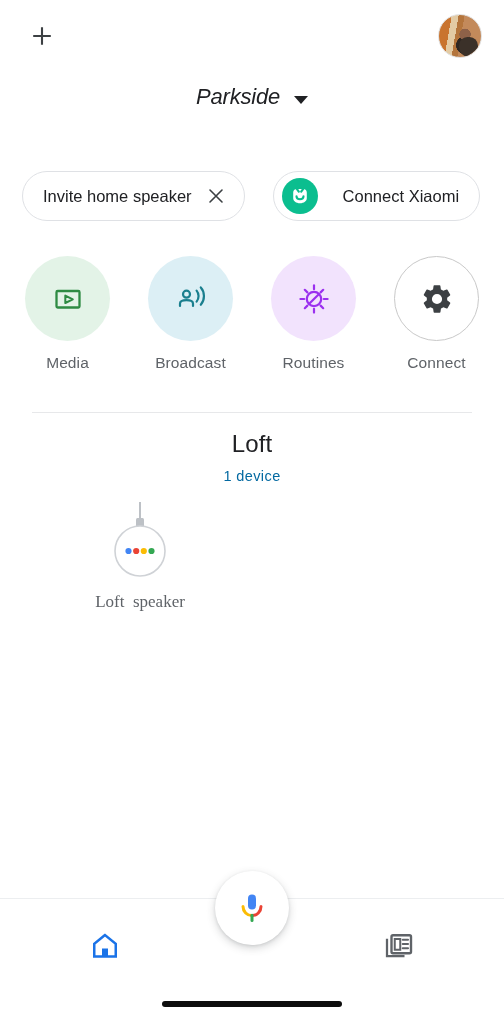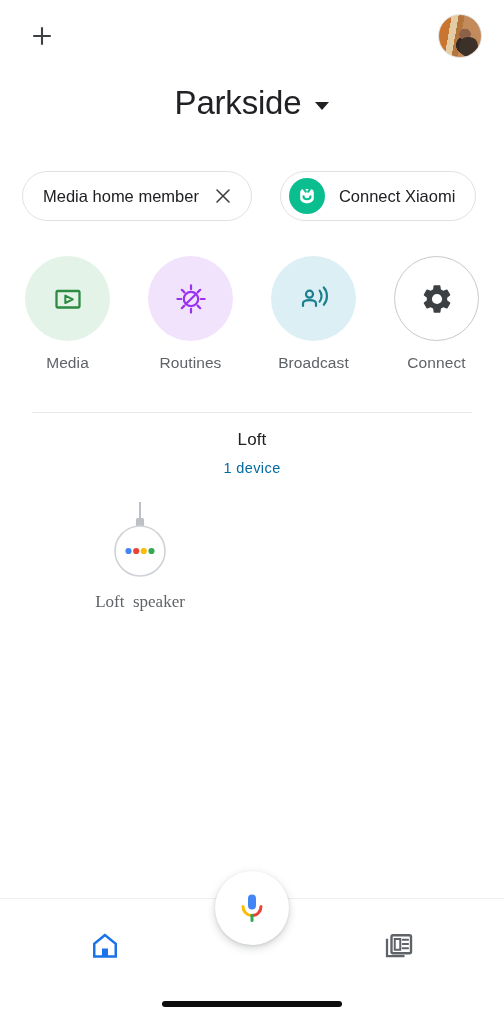--- a/index.html
+++ b/index.html
@@ -30,41 +30,41 @@
     content:""; position:absolute; left:48%; top:52%; width:46%; height:48%;
     background:#3b3129; border-radius:44% 44% 50% 50%;
   }
 
   
   .home-title {
     position: absolute; top: 84px; left: 0; width: 504px;
     display: flex; align-items: center; justify-content: center; gap: 14px;
   }
   .home-title .name {
-    font-size: 33px; color: #202124; letter-spacing: -0.2px;
+    font-size: 22px; color: #202124; letter-spacing: -0.2px; font-style: italic;
   }
   .caret {
     width: 0; height: 0; border-left: 7px solid transparent;
     border-right: 7px solid transparent; border-top: 8px solid #202124;
     margin-top: 6px;
   }
 
   
   .chips {
     position: absolute; top: 171px; left: 0; width: 504px; height: 50px;
     display: flex; align-items: center; gap: 28px; padding-left: 22px;
     overflow: hidden;
   }
   .chip {
     height: 50px; border: 1px solid #dfe1e5; border-radius: 25px;
     background: #fff; display: flex; align-items: center;
     padding: 0 20px; gap: 16px; white-space: nowrap; flex: 0 0 auto;
   }
   .chip .label { font-size: 16.5px; color: #202124; }
-  .chip.with-logo { padding-left: 8px; gap: 14px; }
+  .chip.with-logo { padding-left: 8px; gap: 25px; }
   .mi-logo {
     width: 36px; height: 36px; border-radius: 50%; background: #0BBE8F;
     display: flex; align-items: center; justify-content: center; flex:0 0 auto;
   }
   .close-x { width: 16px; height: 16px; flex: 0 0 auto; }
 
   
   .actions {
     position: absolute; top: 256px; left: 0; width: 504px;
     display: flex; justify-content: space-around; padding: 0 6px;
@@ -83,21 +83,21 @@
   }
 
   
   .divider {
     position: absolute; top: 412px; left: 32px; width: 440px; height: 1px;
     background: #e7e8ea;
   }
 
   
   .room { position: absolute; top: 430px; left: 0; width: 504px; text-align: center; }
-  .room-name { font-size: 17px; color: #202124; letter-spacing: .1px; }
+  .room-name { font-size: 24px; color: #202124; letter-spacing: .1px; }
   .room-sub { margin-top: 10px; font-size: 14.5px; color: #0369a1; letter-spacing: .4px; }
 
   .devices { position: absolute; top: 500px; left: 0; width: 504px; padding-left: 62px; }
   .device { width: 156px; display: flex; flex-direction: column; align-items: center; font-family: Liberation Serif, serif; }
   .device .dev-icon { width: 90px; height: 80px; display:flex; align-items:flex-start; justify-content:center; }
   .device .dev-label { margin-top: 12px; font-size: 17px; color: #5f6368; white-space: pre; }
 
   
   .navbar {
     position: absolute; bottom: 0; left: 0; width: 504px; height: 126px;
@@ -138,21 +138,21 @@
   </div>
 
   <div class="home-title">
     <div class="name">Parkside</div>
     <div class="caret"></div>
   </div>
 
   <div class="chips">
 
     <div class="chip">
-      <span class="label">Media home member</span>
+      <span class="label">Invite home speaker</span>
       <span class="close-x">
         <svg width="16" height="16" viewBox="0 0 16 16">
           <path d="M2 2 L14 14 M14 2 L2 14" stroke="#3c4043" stroke-width="1.6" stroke-linecap="round"></path>
         </svg>
       </span>
     </div>
 
     <div class="chip with-logo">
       <span class="mi-logo">
         <svg width="24" height="24" viewBox="0 0 24 24">
@@ -171,20 +171,32 @@
   <div class="actions">
 
     <div class="action">
       <div class="bubble media">
         <svg width="40" height="40" viewBox="0 0 40 40">
           <rect x="8.5" y="12" width="23" height="16.5" rx="1.2" fill="none" stroke="#2e8b43" stroke-width="2.3"></rect>
           <path d="M17.3 16.6 L24.8 20.3 L17.3 24.0 Z" fill="none" stroke="#2e8b43" stroke-width="2" stroke-linejoin="round"></path>
         </svg>
       </div>
       <div class="caption">Media</div>
+    </div>
+
+    <div class="action">
+      <div class="bubble broadcast">
+        <svg width="40" height="40" viewBox="0 0 40 40">
+          <circle cx="15.5" cy="15.2" r="3.5" fill="none" stroke="#1a7f8e" stroke-width="2.2"></circle>
+          <path d="M9 27 L9 24.6 C9 22.4 11.2 21.2 15.5 21.2 C19.8 21.2 22 22.4 22 24.6 L22 27" fill="none" stroke="#1a7f8e" stroke-width="2.2" stroke-linecap="round"></path>
+          <path d="M25.6 11.6 C28.2 14.6 28.2 19.6 25.6 22.6" fill="none" stroke="#1a7f8e" stroke-width="2.2" stroke-linecap="round"></path>
+          <path d="M29.8 8.4 C34 13 34 21.2 29.8 25.8" fill="none" stroke="#1a7f8e" stroke-width="2.2" stroke-linecap="round"></path>
+        </svg>
+      </div>
+      <div class="caption">Broadcast</div>
     </div>
 
     <div class="action">
       <div class="bubble routines">
         <svg width="40" height="40" viewBox="0 0 40 40">
           <circle cx="20" cy="20" r="7.2" fill="none" stroke="#9b30ef" stroke-width="2.2"></circle>
           <path d="M15.2 24.8 L24.8 15.2" stroke="#9b30ef" stroke-width="2.2" stroke-linecap="round"></path>
           <g stroke="#9b30ef" stroke-width="2.2" stroke-linecap="round">
             <path d="M20 6.4 L20 10.2"></path>
             <path d="M20 29.8 L20 33.6"></path>
@@ -194,32 +206,20 @@
             <path d="M26.6 26.6 L29.2 29.2"></path>
             <path d="M29.2 10.8 L26.6 13.4"></path>
             <path d="M13.4 26.6 L10.8 29.2"></path>
           </g>
         </svg>
       </div>
       <div class="caption">Routines</div>
     </div>
 
     <div class="action">
-      <div class="bubble broadcast">
-        <svg width="40" height="40" viewBox="0 0 40 40">
-          <circle cx="15.5" cy="15.2" r="3.5" fill="none" stroke="#1a7f8e" stroke-width="2.2"></circle>
-          <path d="M9 27 L9 24.6 C9 22.4 11.2 21.2 15.5 21.2 C19.8 21.2 22 22.4 22 24.6 L22 27" fill="none" stroke="#1a7f8e" stroke-width="2.2" stroke-linecap="round"></path>
-          <path d="M25.6 11.6 C28.2 14.6 28.2 19.6 25.6 22.6" fill="none" stroke="#1a7f8e" stroke-width="2.2" stroke-linecap="round"></path>
-          <path d="M29.8 8.4 C34 13 34 21.2 29.8 25.8" fill="none" stroke="#1a7f8e" stroke-width="2.2" stroke-linecap="round"></path>
-        </svg>
-      </div>
-      <div class="caption">Broadcast</div>
-    </div>
-
-    <div class="action">
       <div class="bubble settings">
         <svg width="34" height="34" viewBox="0 0 24 24">
           <path fill="#3c4043" d="M19.14 12.94a7.07 7.07 0 0 0 0-1.88l2.03-1.58a.5.5 0 0 0 .12-.64l-1.92-3.32a.5.5 0 0 0-.6-.22l-2.39.96a7.02 7.02 0 0 0-1.62-.94l-.36-2.54a.5.5 0 0 0-.5-.42h-3.84a.5.5 0 0 0-.5.42l-.36 2.54c-.58.24-1.12.56-1.62.94l-2.39-.96a.5.5 0 0 0-.6.22L2.71 8.84a.5.5 0 0 0 .12.64l2.03 1.58a7.07 7.07 0 0 0 0 1.88l-2.03 1.58a.5.5 0 0 0-.12.64l1.92 3.32c.12.22.38.3.6.22l2.39-.96c.5.38 1.04.7 1.62.94l.36 2.54c.04.24.25.42.5.42h3.84c.25 0 .46-.18.5-.42l.36-2.54c.58-.24 1.12-.56 1.62-.94l2.39.96c.22.08.48 0 .6-.22l1.92-3.32a.5.5 0 0 0-.12-.64l-2.03-1.58ZM12 15.6A3.6 3.6 0 1 1 12 8.4a3.6 3.6 0 0 1 0 7.2Z"></path>
         </svg>
       </div>
       <div class="caption">Connect</div>
     </div>
 
   </div>
 

